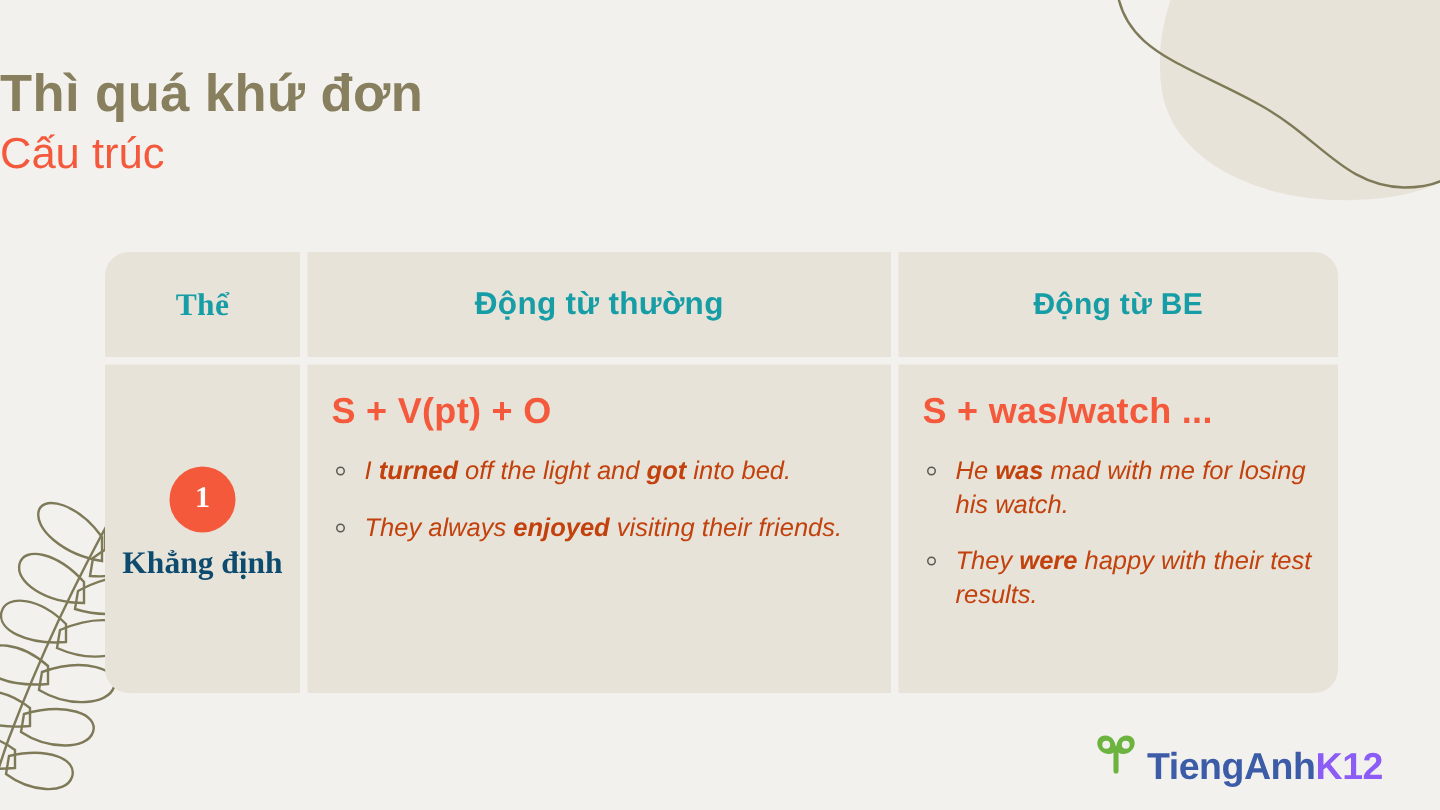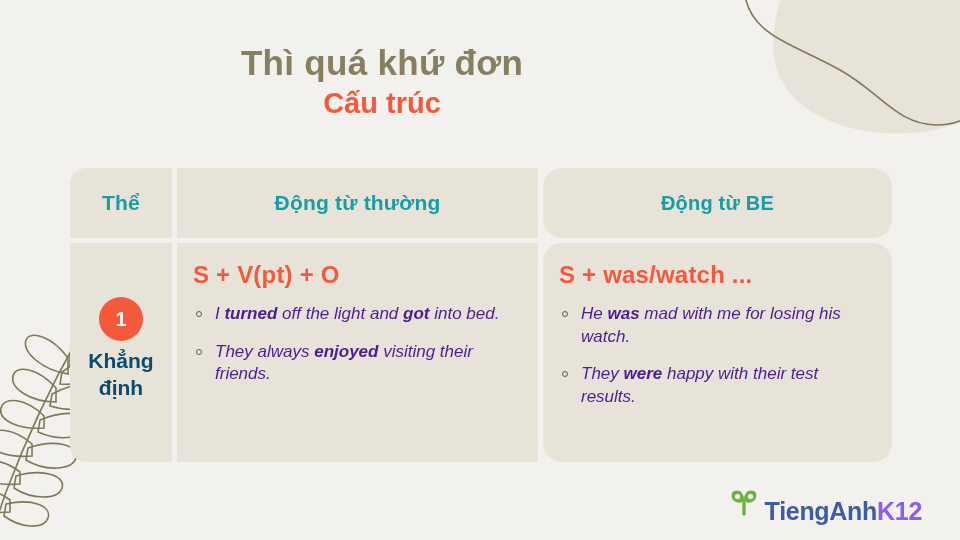--- a/index.html
+++ b/index.html
@@ -46,33 +46,33 @@
     width: 130px;
     height: 230px;
   }
 
   
   .title-block {
     position: absolute;
     top: 42px;
     left: 0;
     width: 764px;
-    text-align: center;
+    text-align: left;
     z-index: 3;
   }
   .title-main {
     font-size: 35px;
     font-weight: bold;
     color: #877F5D;
     letter-spacing: 0.3px;
     line-height: 1.18;
   }
   .title-sub {
     font-size: 29px;
-    font-weight: bold;
+    font-weight: normal;
     color: #F4593C;
     line-height: 1.3;
     margin-top: 2px;
   }
 
   
   .table {
     position: absolute;
     left: 70px;
     top: 168px;
@@ -89,23 +89,23 @@
     display: flex;
     width: 100%;
   }
   .row-head { height: 70px; }
   .row-body { flex: 1; margin-top: 5px; }
 
   .cell {
     background: #E7E3D9;
     box-sizing: border-box;
   }
-  .c1 { width: 102px; }
-  .c2 { width: 361px; margin-left: 5px; }
-  .c3 { flex: 1; margin-left: 5px; border-radius: 19px; }
+  .c1 { width: 130px; font-family: Liberation Serif, serif; }
+  .c2 { width: 389px; margin-left: 5px; }
+  .c3 { flex: 1; margin-left: 5px; }
 
   .row-head .cell {
     display: flex;
     align-items: center;
     justify-content: center;
   }
   .head-text {
     color: #179DA5;
     font-weight: bold;
     font-size: 21px;
@@ -159,21 +159,21 @@
     list-style: none;
     margin: 0;
     padding: 0;
   }
   .bullets li {
     position: relative;
     padding-left: 22px;
     margin-bottom: 15px;
     font-size: 17px;
     font-style: italic;
-    color: #4c1d95;
+    color: #c2410c;
     line-height: 1.33;
   }
   .bullets li:last-child { margin-bottom: 0; }
   .bullets li::before {
     content: "";
     position: absolute;
     left: 3px;
     top: 8px;
     width: 6px;
     height: 6px;

